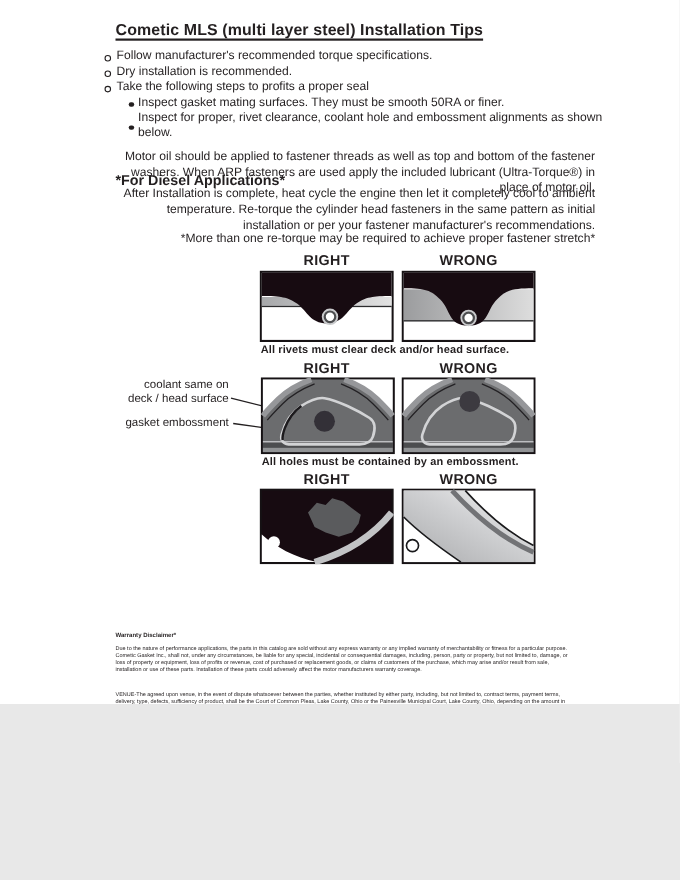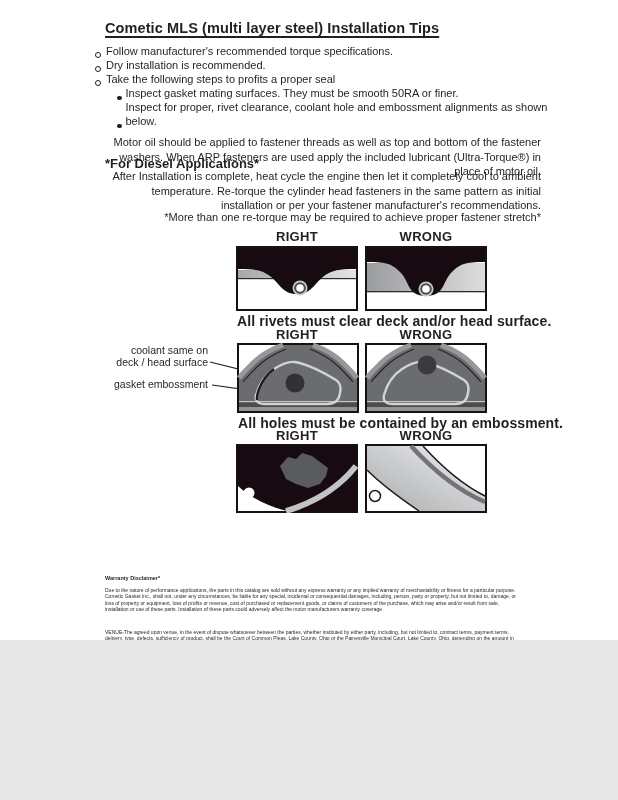--- a/index.html
+++ b/index.html
@@ -8,37 +8,37 @@
     font-family:"Liberation Sans","DejaVu Sans",sans-serif;color:#231f20;
     overflow:hidden;margin:0 auto;
   }
   .abs{position:absolute;}
   .title{
     left:105px;top:20px;font-size:14.5px;font-weight:700;
     text-decoration:underline;text-decoration-thickness:2px;text-underline-offset:3px;
     letter-spacing:.1px;
   }
   .tips{left:95px;top:44px;width:460px;font-size:11px;line-height:14px;}
-  .tip-row{display:flex;align-items:flex-end;}
+  .tip-row{display:flex;align-items:center;}
   .tip-row.sub{padding-left:22px;}
   .marker-o{
     display:inline-block;width:4px;height:4px;border:1.2px solid #231f20;border-radius:50%;
     margin:4px 5px 0 0;flex:none;
   }
   .marker-b{
     display:inline-block;width:4.5px;height:4.5px;background:#231f20;border-radius:50%;
     margin:4px 4px 0 0;flex:none;
   }
   .diesel-h{left:105px;top:116px;font-size:13px;font-weight:700;margin-top:40px;}
   .para{left:105px;width:436px;font-size:11px;line-height:14.5px;text-align:right;}
   .p1{top:135px;}
   .p2{top:169px;}
   .p-note{top:210px;}
   .fig-label{width:122px;text-align:center;font-size:13px;font-weight:700;letter-spacing:.3px;}
-  .fig-caption{font-size:14px;font-weight:700;letter-spacing:.1px;}
+  .fig-caption{font-size:10px;font-weight:700;letter-spacing:.1px;}
   .panel{display:block;}
   .side-label{font-size:10.5px;line-height:11.5px;text-align:right;width:95px;}
   .disc{left:105px;width:412px;font-size:5px;line-height:6.3px;color:#2a2627;}
   .disc-h{font-weight:700;font-size:5.5px;}
   .footer-num{left:388px;top:761px;font-size:13px;letter-spacing:.3px;color:#15803d;}
 </style>
 </head>
 <body>
 
 <div class="page">

